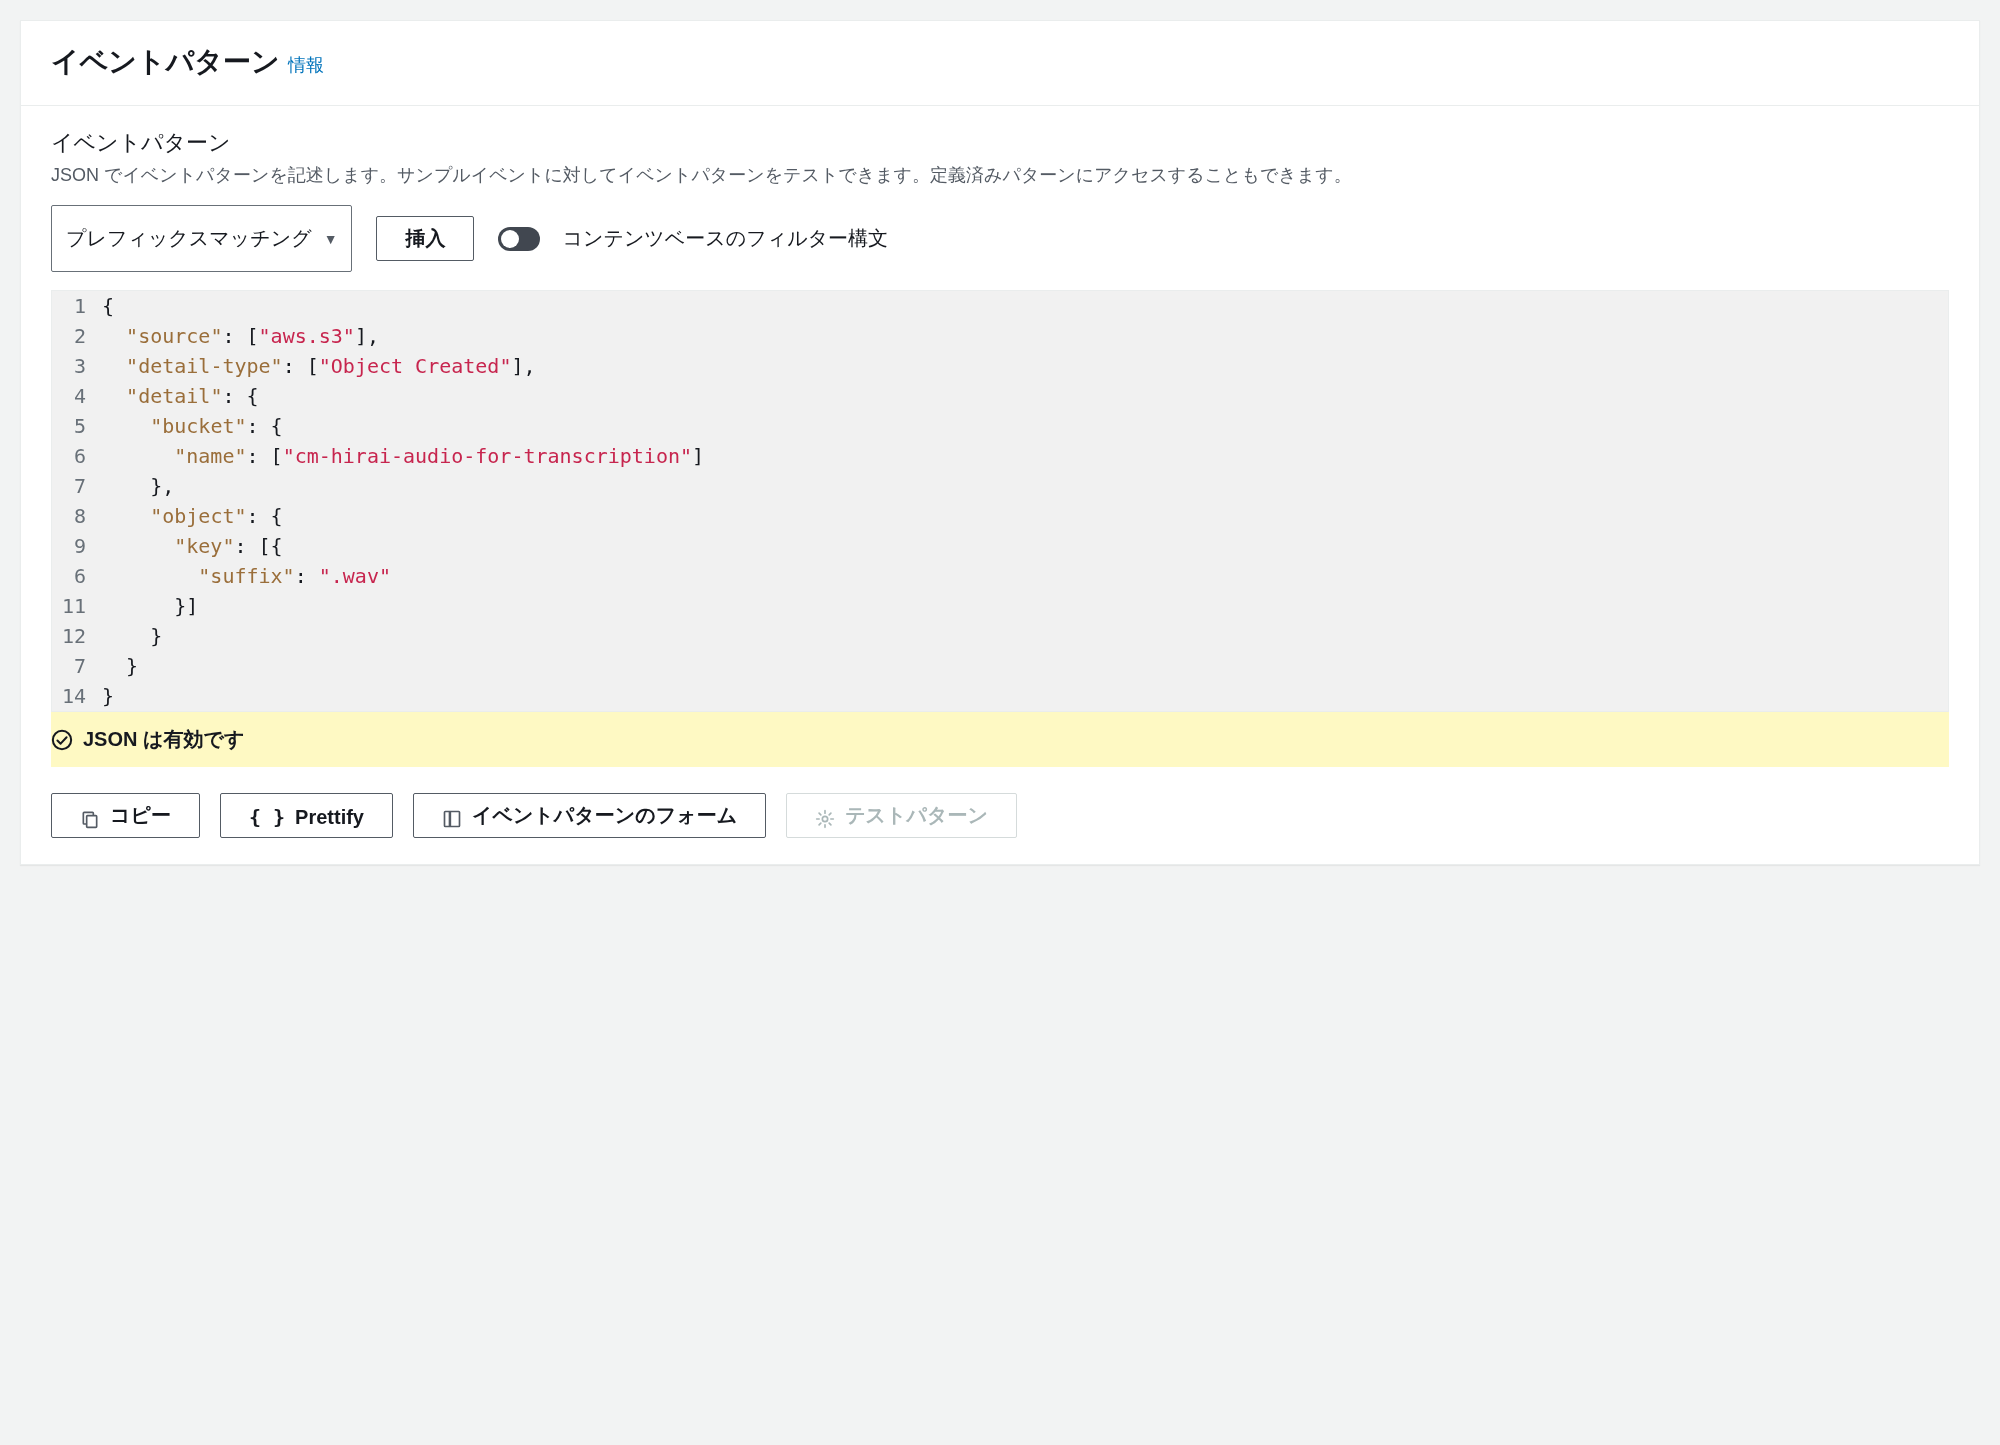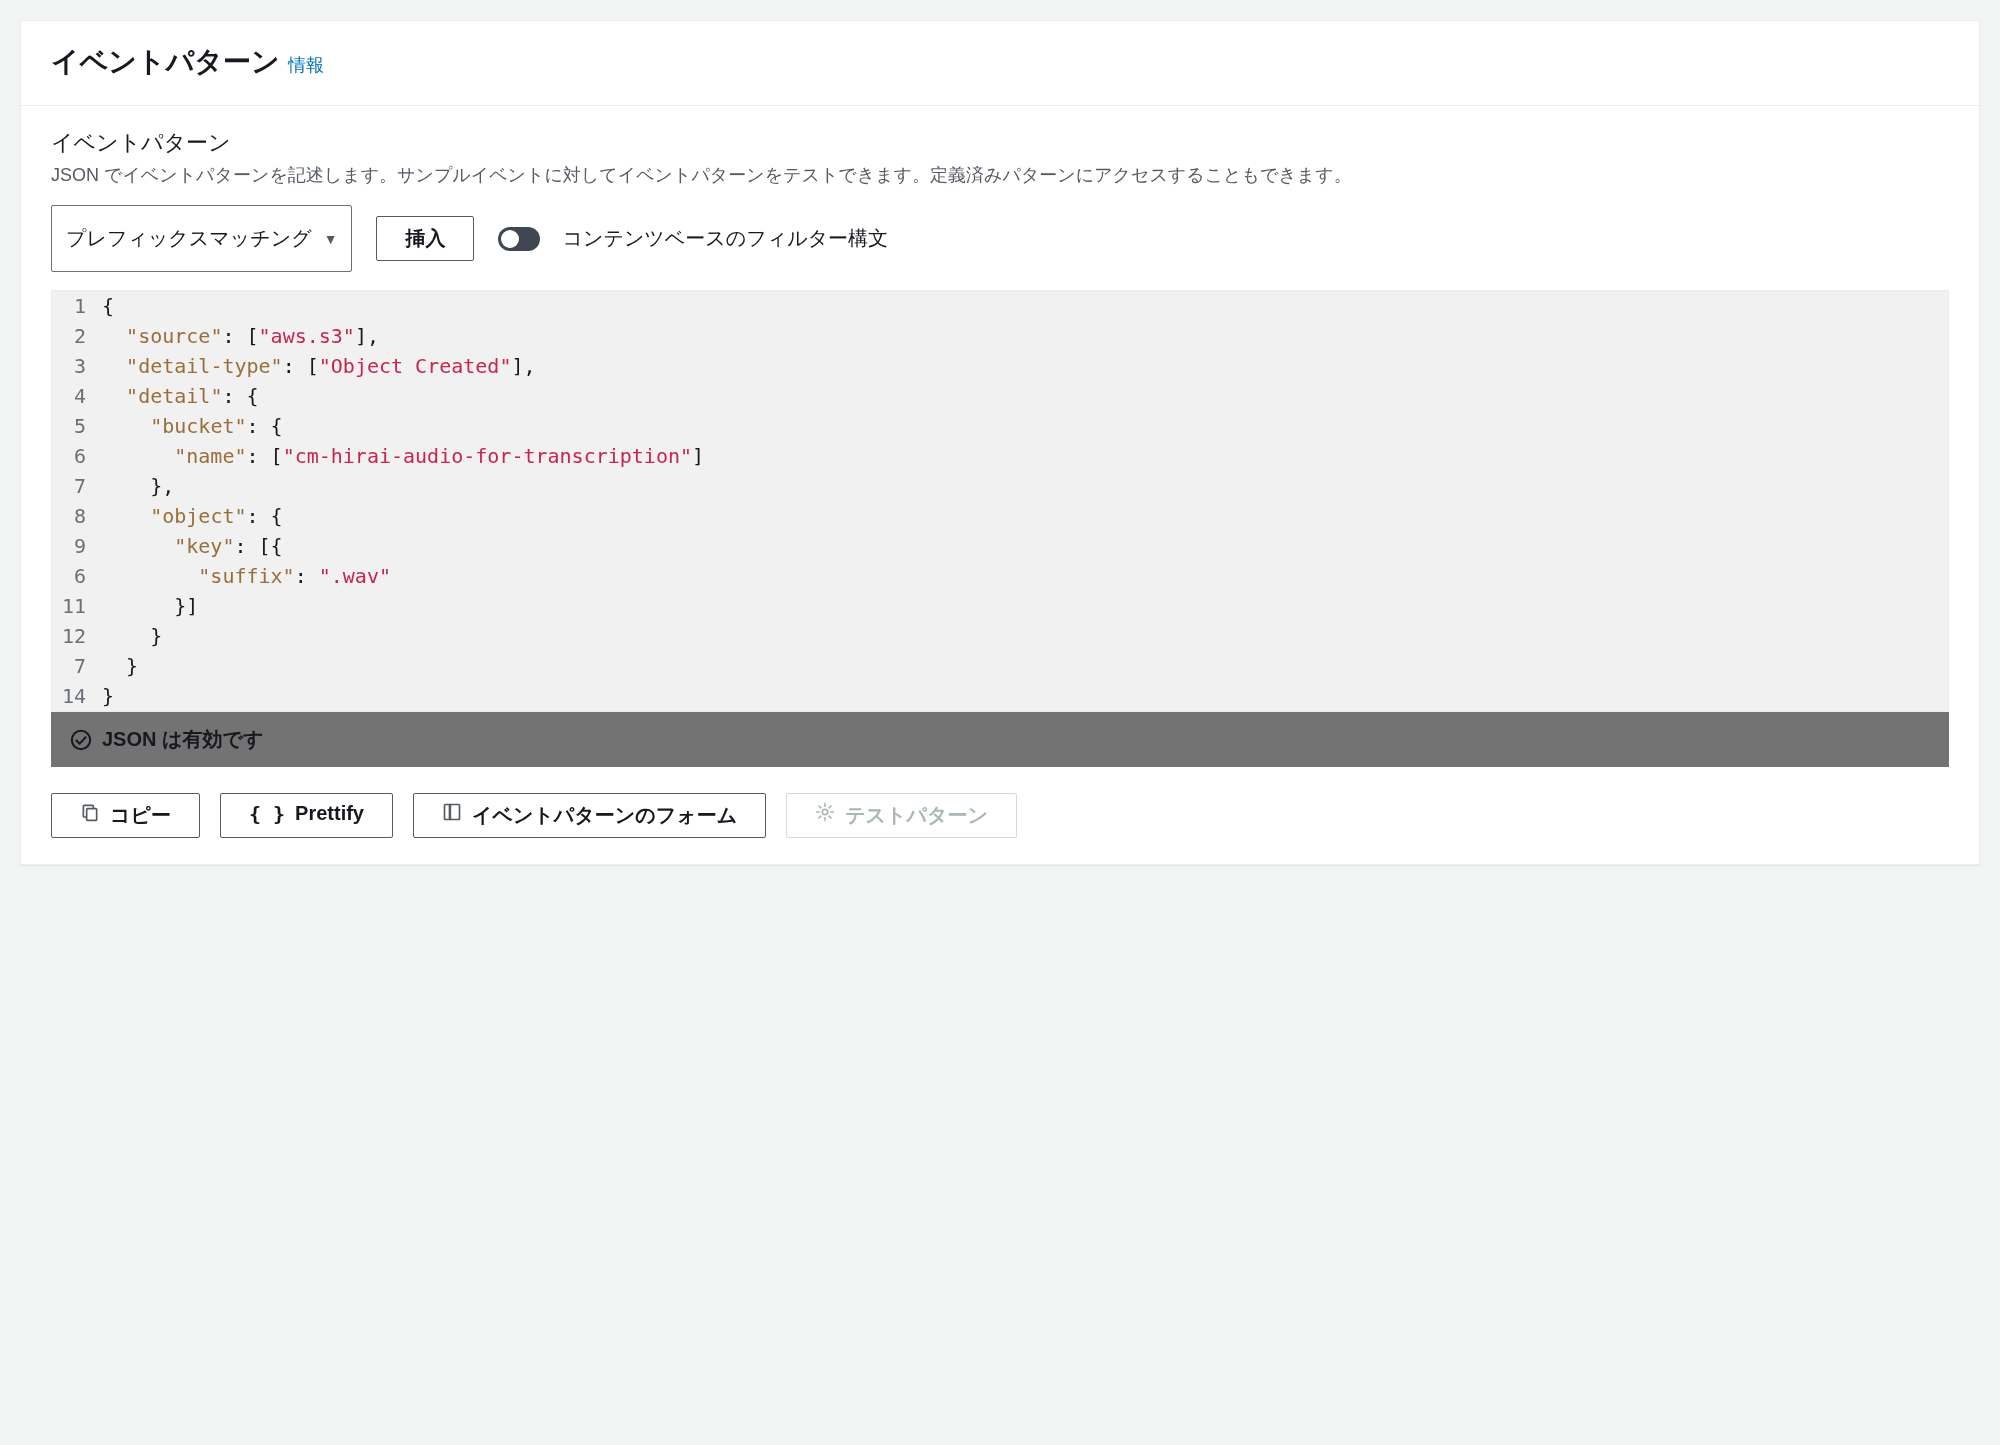--- a/index.html
+++ b/index.html
@@ -71,21 +71,21 @@
   .btn {
     border: 1px solid #545b64;
     border-radius: 2px;
     background: #fff;
     padding: 8px 28px;
     font-size: 20px;
     font-weight: 700;
     color: #16191f;
     cursor: pointer;
     display: inline-flex;
-    align-items: flex-start;
+    align-items: flex-end;
     gap: 10px;
   }
   .btn.disabled {
     border-color: #d5dbdb;
     color: #aab7b8;
     cursor: not-allowed;
   }
   .toggle-wrap {
     display: flex;
     align-items: center;
@@ -136,23 +136,23 @@
     flex-shrink: 0;
   }
   .code-content {
     padding-left: 6px;
     color: #16191f;
   }
   .tok-key { color: #9a6e3a; }   
   .tok-str { color: #c7254e; }   
   .tok-punc { color: #16191f; }
   .code-footer {
-    background: #737373;
+    background: #fef9c3;
     border-top: none;
-    padding: 14px 12px 14px 19px;
+    padding: 14px 12px 14px 0;
     display: flex;
     align-items: center;
     gap: 10px;
     text-align: right;
   }
   .check-icon {
     width: 22px;
     height: 22px;
     flex-shrink: 0;
   }

